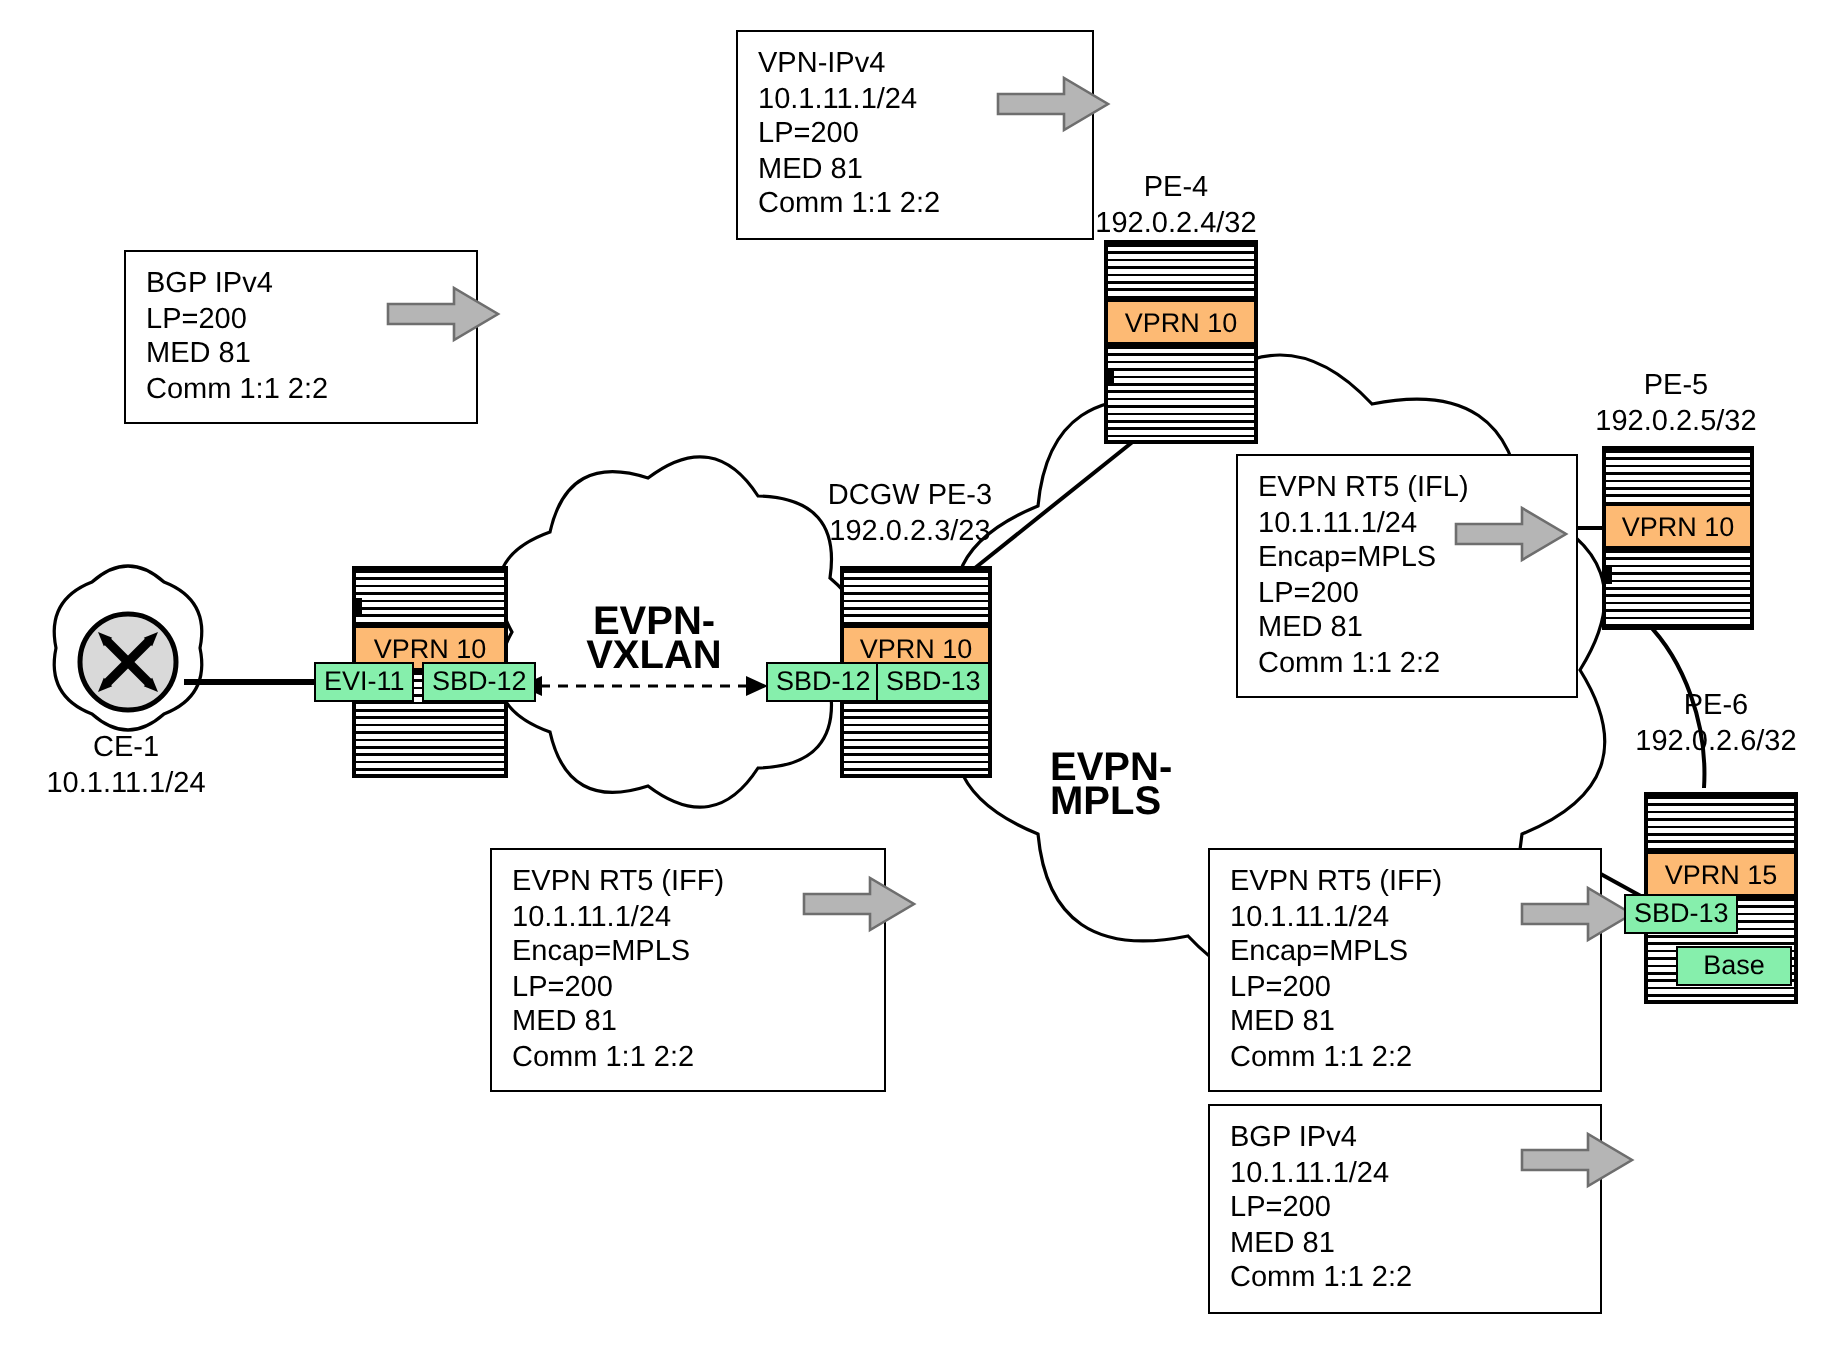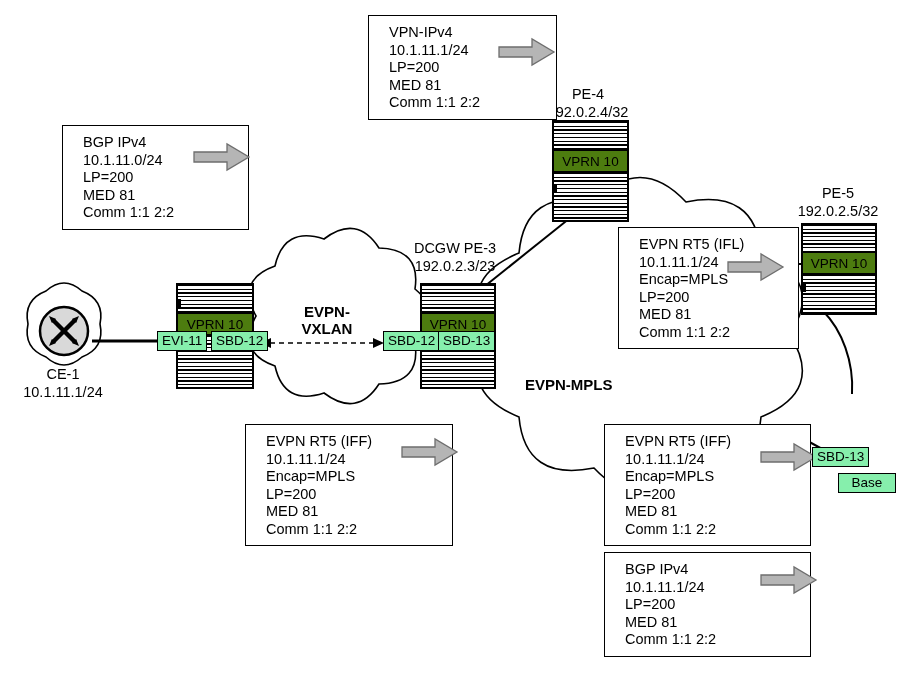--- a/index.html
+++ b/index.html
@@ -1,29 +1,29 @@
 <!DOCTYPE html>
 <html><head>
 <meta charset="utf-8">
 <style>
   html,body{margin:0;padding:0;background:#fff;}
   body{font-family:"Liberation Sans","DejaVu Sans",sans-serif;color:#000;}
   #canvas{position:relative;width:919px;height:679px;background:#fff;overflow:hidden;}
   #bg{position:absolute;left:0;top:0;z-index:1;}
-  .ibox{position:absolute;z-index:6;background:#fff;border:1.4px solid #000;padding:8px 10px 7px 20px;font-size:14.5px;line-height:17.5px;}
+  .ibox{position:absolute;z-index:6;background:#fff;border:1.4px solid #000;padding:8px 10px 7px 10px;font-size:14.5px;line-height:17.5px;}
   .arrow{position:absolute;z-index:7;width:58px;height:30px;}
   .nodelabel{position:absolute;z-index:4;text-align:center;font-size:14.5px;line-height:17.5px;}
   .router{position:absolute;z-index:5;border:2px solid #000;background:#fff;display:flex;flex-direction:column;}
   .stripes{width:100%;background:repeating-linear-gradient(to bottom,#000 0px,#000 1.3px,#fff 1.3px,#fff 3.7px);}
   .stripes.grow{flex:1;}
-  .band{width:100%;height:20px;border-top:2px solid #000;border-bottom:2px solid #000;background:#4d7c0f;display:flex;align-items:center;justify-content:center;font-size:13.5px;white-space:nowrap;}
+  .band{width:100%;height:20px;border-top:2px solid #000;border-bottom:2px solid #000;background:#fdba74;display:flex;align-items:center;justify-content:center;font-size:13.5px;white-space:nowrap;}
   .port{position:absolute;left:-2px;width:5px;height:9px;background:#000;}
   .tag{position:absolute;z-index:8;background:#86efac;border:1.4px solid #000;font-size:13.5px;line-height:16px;padding:1px 4px;white-space:nowrap;}
   .tag.center{text-align:center;}
-  .cloudlabel{position:absolute;z-index:4;font-weight:bold;font-size:15px;line-height:17px;text-align:center;}
+  .cloudlabel{position:absolute;z-index:4;font-weight:bold;font-size:20px;line-height:17px;text-align:center;}
   .fignum{position:absolute;z-index:4;font-size:13.5px;}
 </style>
 </head>
 <body>
 
 <div id="canvas">
 
   <svg id="bg" width="919" height="679" viewBox="0 0 919 679">
 
     <path d="M 490 335 Q 455 279 519 253 Q 525 188 594 202 Q 640 153 686 202 Q 755 188 761 253 Q 825 279 790 335 Q 825 391 761 417 Q 755 482 686 468 Q 640 517 594 468 Q 525 482 519 417 Q 455 391 490 335 Z" fill="#ffffff" stroke="#000000" stroke-width="1.6"></path>
@@ -59,21 +59,20 @@
     <div>Comm 1:1 2:2</div>
   </div>
   <div class="arrow" style="left:498px;top:37px;">
     <svg width="58" height="30" viewBox="0 0 58 30">
         <polygon points="1,10 34,10 34,2 56,15 34,28 34,20 1,20" fill="#b5b5b5" stroke="#6e6e6e" stroke-width="1.3"></polygon>
       </svg>
   </div>
 
   <div class="ibox" style="left:62px;top:125px;width:155px;">
     <div>BGP IPv4</div>
-    <div>10.1.11.0/24</div>
     <div>LP=200</div>
     <div>MED 81</div>
     <div>Comm 1:1 2:2</div>
   </div>
   <div class="arrow" style="left:193px;top:142px;">
     <svg width="58" height="30" viewBox="0 0 58 30">
         <polygon points="1,10 34,10 34,2 56,15 34,28 34,20 1,20" fill="#b5b5b5" stroke="#6e6e6e" stroke-width="1.3"></polygon>
       </svg>
   </div>
 
@@ -141,20 +140,24 @@
     <div>192.0.2.3/23</div>
   </div>
   <div class="nodelabel" style="left:528px;top:86px;width:120px;">
     <div>PE-4</div>
     <div>192.0.2.4/32</div>
   </div>
   <div class="nodelabel" style="left:778px;top:185px;width:120px;">
     <div>PE-5</div>
     <div>192.0.2.5/32</div>
   </div>
+  <div class="nodelabel" style="left:798px;top:345px;width:120px;">
+    <div>PE-6</div>
+    <div>192.0.2.6/32</div>
+  </div>
 
   <div class="router" style="left:176px;top:283px;width:74px;height:102px;">
     <div class="stripes" style="height:27px;"></div>
     <div class="band">VPRN 10</div>
     <div class="stripes grow"></div>
     <div class="port" style="top:14px;"></div>
   </div>
 
   <div class="router" style="left:420px;top:283px;width:72px;height:102px;">
     <div class="stripes" style="height:27px;"></div>
@@ -169,20 +172,25 @@
     <div class="port" style="top:62px;"></div>
   </div>
 
   <div class="router" style="left:801px;top:223px;width:72px;height:88px;">
     <div class="stripes" style="height:26px;"></div>
     <div class="band">VPRN 10</div>
     <div class="stripes grow"></div>
     <div class="port" style="top:58px;"></div>
   </div>
 
+  <div class="router" style="left:822px;top:396px;width:73px;height:102px;">
+    <div class="stripes" style="height:27px;"></div>
+    <div class="band">VPRN 15</div>
+    <div class="stripes grow"></div>
+  </div>
 
   <div class="tag" style="left:157px;top:331px;">EVI-11</div>
   <div class="tag" style="left:211px;top:331px;">SBD-12</div>
   <div class="tag" style="left:383px;top:331px;">SBD-12</div>
   <div class="tag" style="left:438px;top:331px;">SBD-13</div>
   <div class="tag" style="left:812px;top:447px;">SBD-13</div>
   <div class="tag center" style="left:838px;top:473px;width:48px;">Base</div>
 
   <div class="cloudlabel" style="left:277px;top:303px;width:100px;">
     <div>EVPN-</div>

